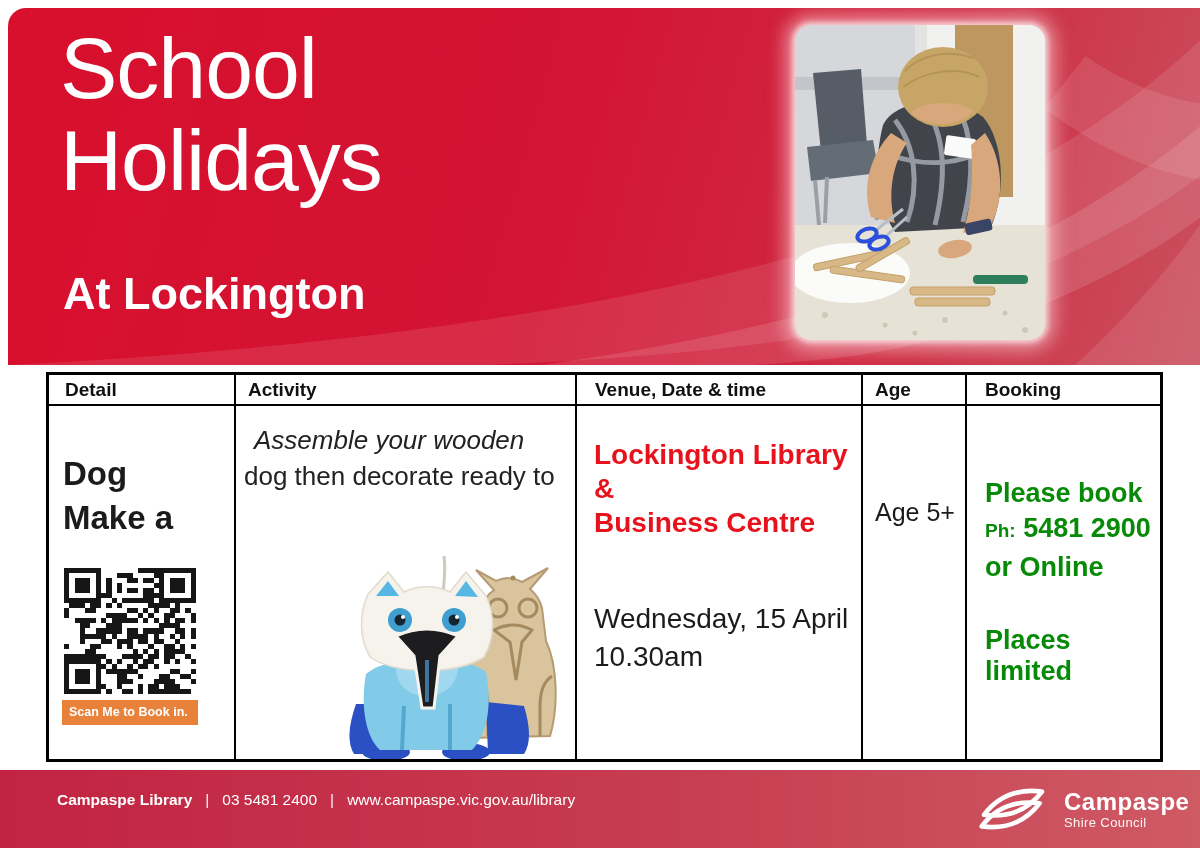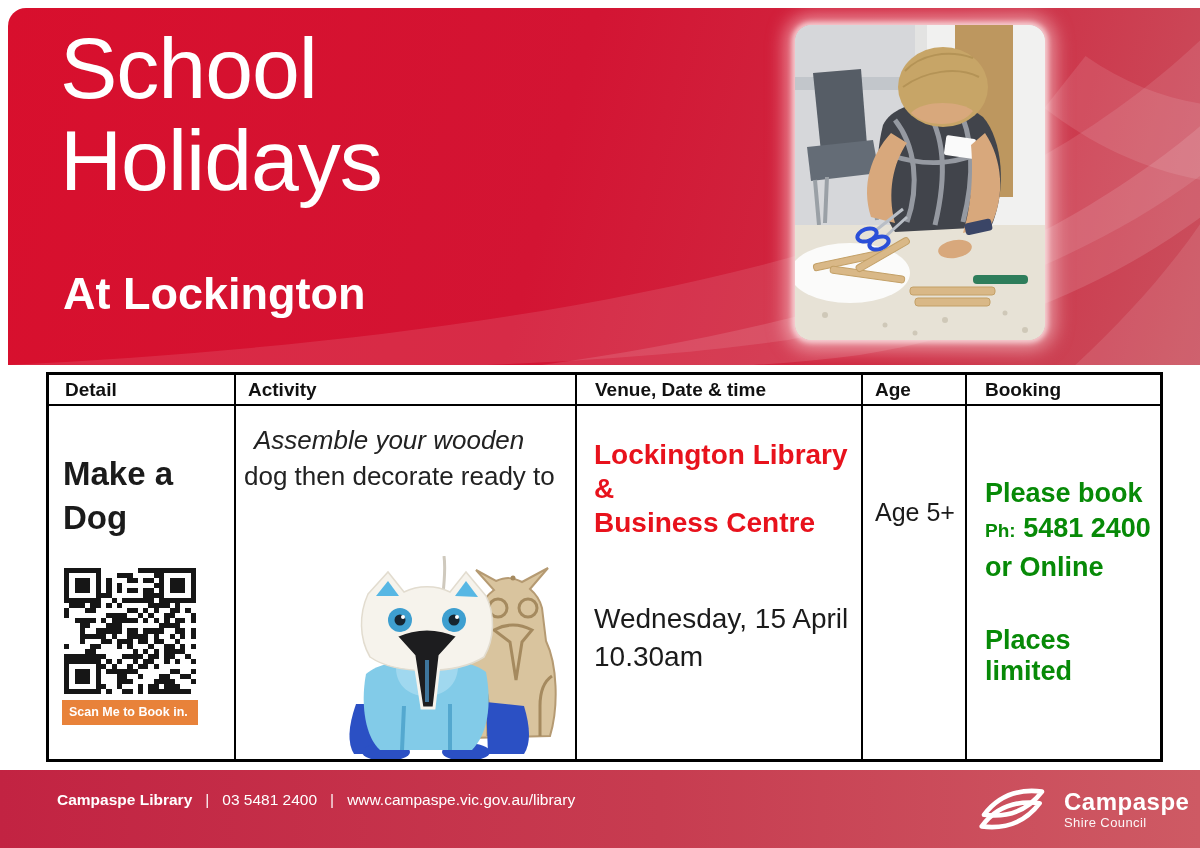--- a/index.html
+++ b/index.html
@@ -143,22 +143,22 @@
 
   <div class="grid">
     <div class="cell th c2">Detail</div>
     <div class="cell th c1">Activity</div>
     <div class="cell th c3">Venue, Date &amp; time</div>
     <div class="cell th c4">Age</div>
     <div class="cell th c5">Booking</div>
 
     <div class="cell">
       <div class="activity-name">
+        <div>Dog</div>
         <div>Make a</div>
-        <div>Dog</div>
       </div>
       <div class="qr" id="qr">
           <div style="grid-area: 1 / 1;"></div>
           <div style="grid-area: 1 / 2;"></div>
           <div style="grid-area: 1 / 3;"></div>
           <div style="grid-area: 1 / 4;"></div>
           <div style="grid-area: 1 / 5;"></div>
           <div style="grid-area: 1 / 6;"></div>
           <div style="grid-area: 1 / 7;"></div>
           <div style="grid-area: 1 / 15;"></div>
@@ -537,21 +537,21 @@
 
     <div class="cell">
       <div class="age-text">Age 5+</div>
     </div>
 
     <div class="cell">
       <div class="booking">
         <div class="bk1">Please book</div>
         <div class="bk2">
           <span class="ph">Ph:</span>
-          <span>5481 2400</span>
+          <span>5481 2900</span>
         </div>
         <div class="bk3">or Online</div>
         <div class="bk4">Places limited</div>
       </div>
     </div>
   </div>
 
   <footer class="footer">
     <div class="footer-line">
       <span class="lib">Campaspe Library</span>

